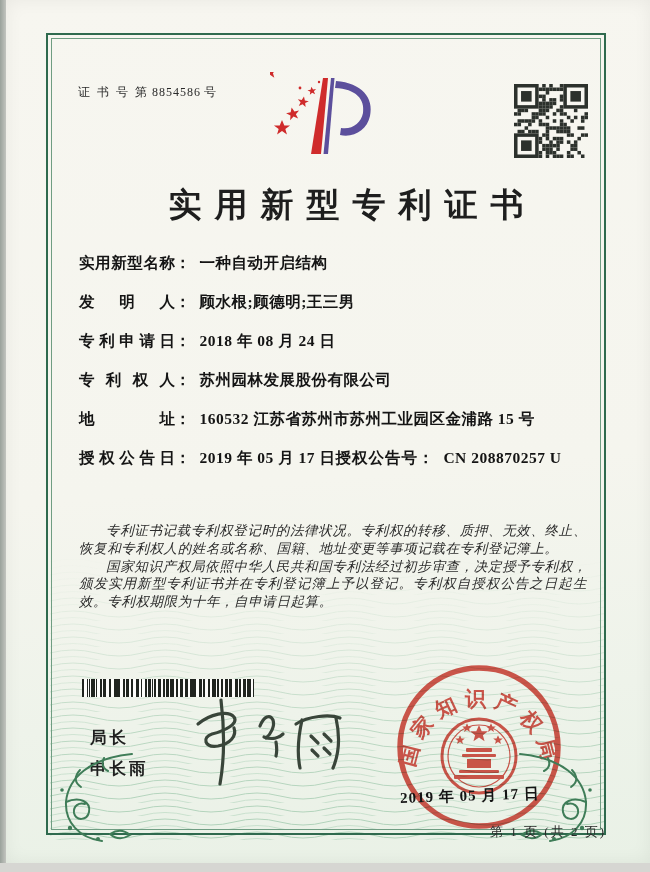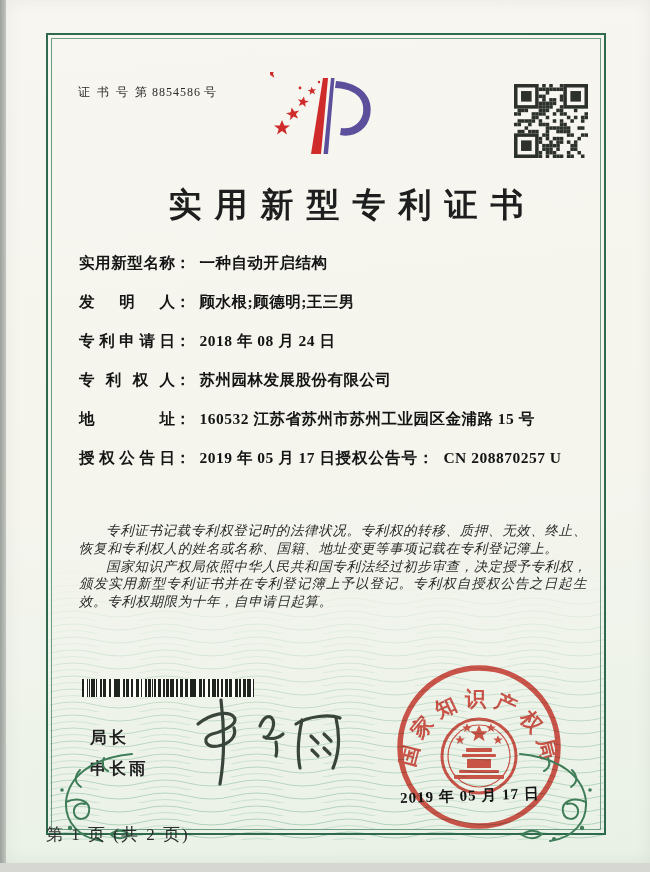--- a/index.html
+++ b/index.html
@@ -63,22 +63,22 @@
     line-height:31px;letter-spacing:3px;font-weight:600;
   }
   .signature{position:absolute;left:178px;top:690px;width:168px;height:102px;}
   .seal{position:absolute;left:382px;top:656px;width:182px;height:182px;opacity:.9;mix-blend-mode:multiply;}
   .seal-date{
     position:absolute;left:394px;top:786px;width:170px;
     font-size:15px;color:#141414;letter-spacing:1px;font-weight:600;
     transform:rotate(-2deg);
   }
   .footer{
-    position:absolute;left:40px;right:44px;top:823px;text-align:left;
-    font-size:17px;color:#2a2a2a;letter-spacing:2px;
+    position:absolute;left:40px;right:44px;top:823px;text-align:right;
+    font-size:13px;color:#2a2a2a;letter-spacing:2px;
   }
   .ornament{position:absolute;width:84px;height:94px;}
   .ornament.left{left:46px;top:748px;}
   .ornament.right{right:50px;top:748px;transform:scaleX(-1);}
   .edge-bottom{position:absolute;left:0;right:0;bottom:0;height:9px;background:#d6d6d2;}
   .edge-left{position:absolute;left:0;top:0;bottom:0;width:6px;background:linear-gradient(90deg,#9aa29b,#c2c4bf);}
 </style>
 </head>
 <body>
 

